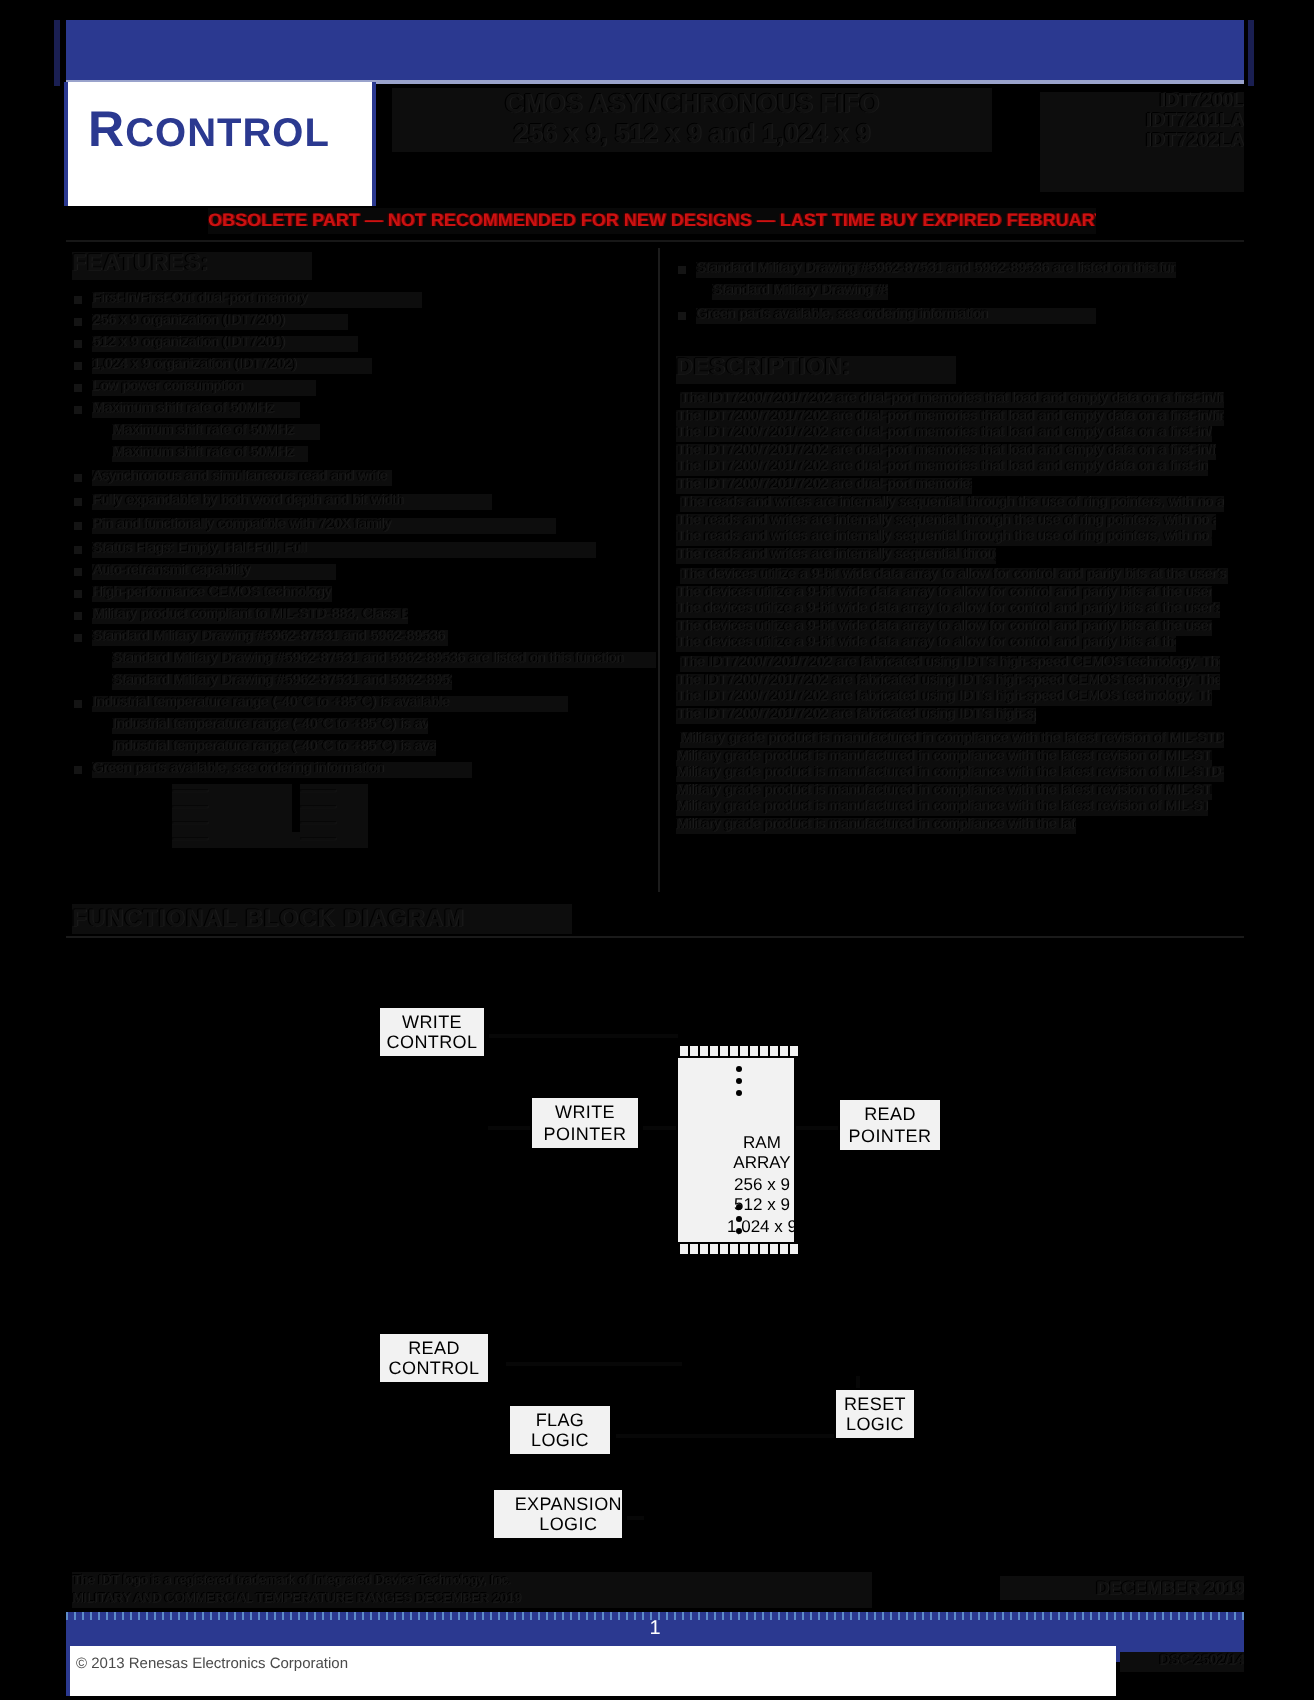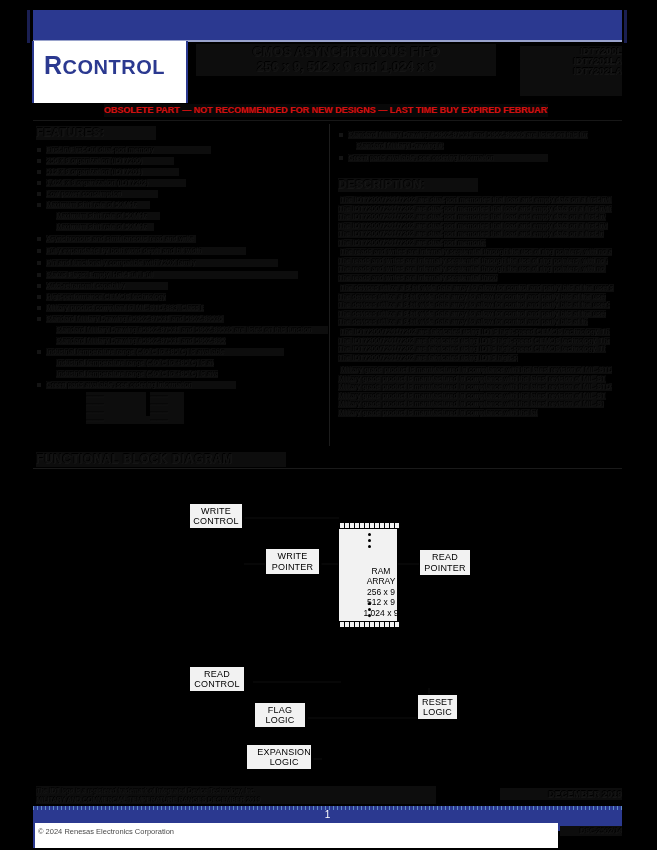--- a/index.html
+++ b/index.html
@@ -447,16 +447,16 @@
 
   <div class="ftr-note redact">The IDT logo is a registered trademark of Integrated Device Technology, Inc.<br>MILITARY AND COMMERCIAL TEMPERATURE RANGES                 DECEMBER 2019</div>
   <div class="ftr-right redact">DECEMBER 2019</div>
 
   <div class="pagebar"></div>
   <div class="pagebar-speck"></div>
   <div class="pagenum">1</div>
 
   <div class="ftr-blue-tail"></div>
   <div class="ftr-white"></div>
-  <div class="copyright">© 2024 Renesas Electronics Corporation</div>
+  <div class="copyright">© 2013 Renesas Electronics Corporation</div>
   <div class="docid redact">DSC-2502/14</div>
 
 </div>
 
 </body></html>

